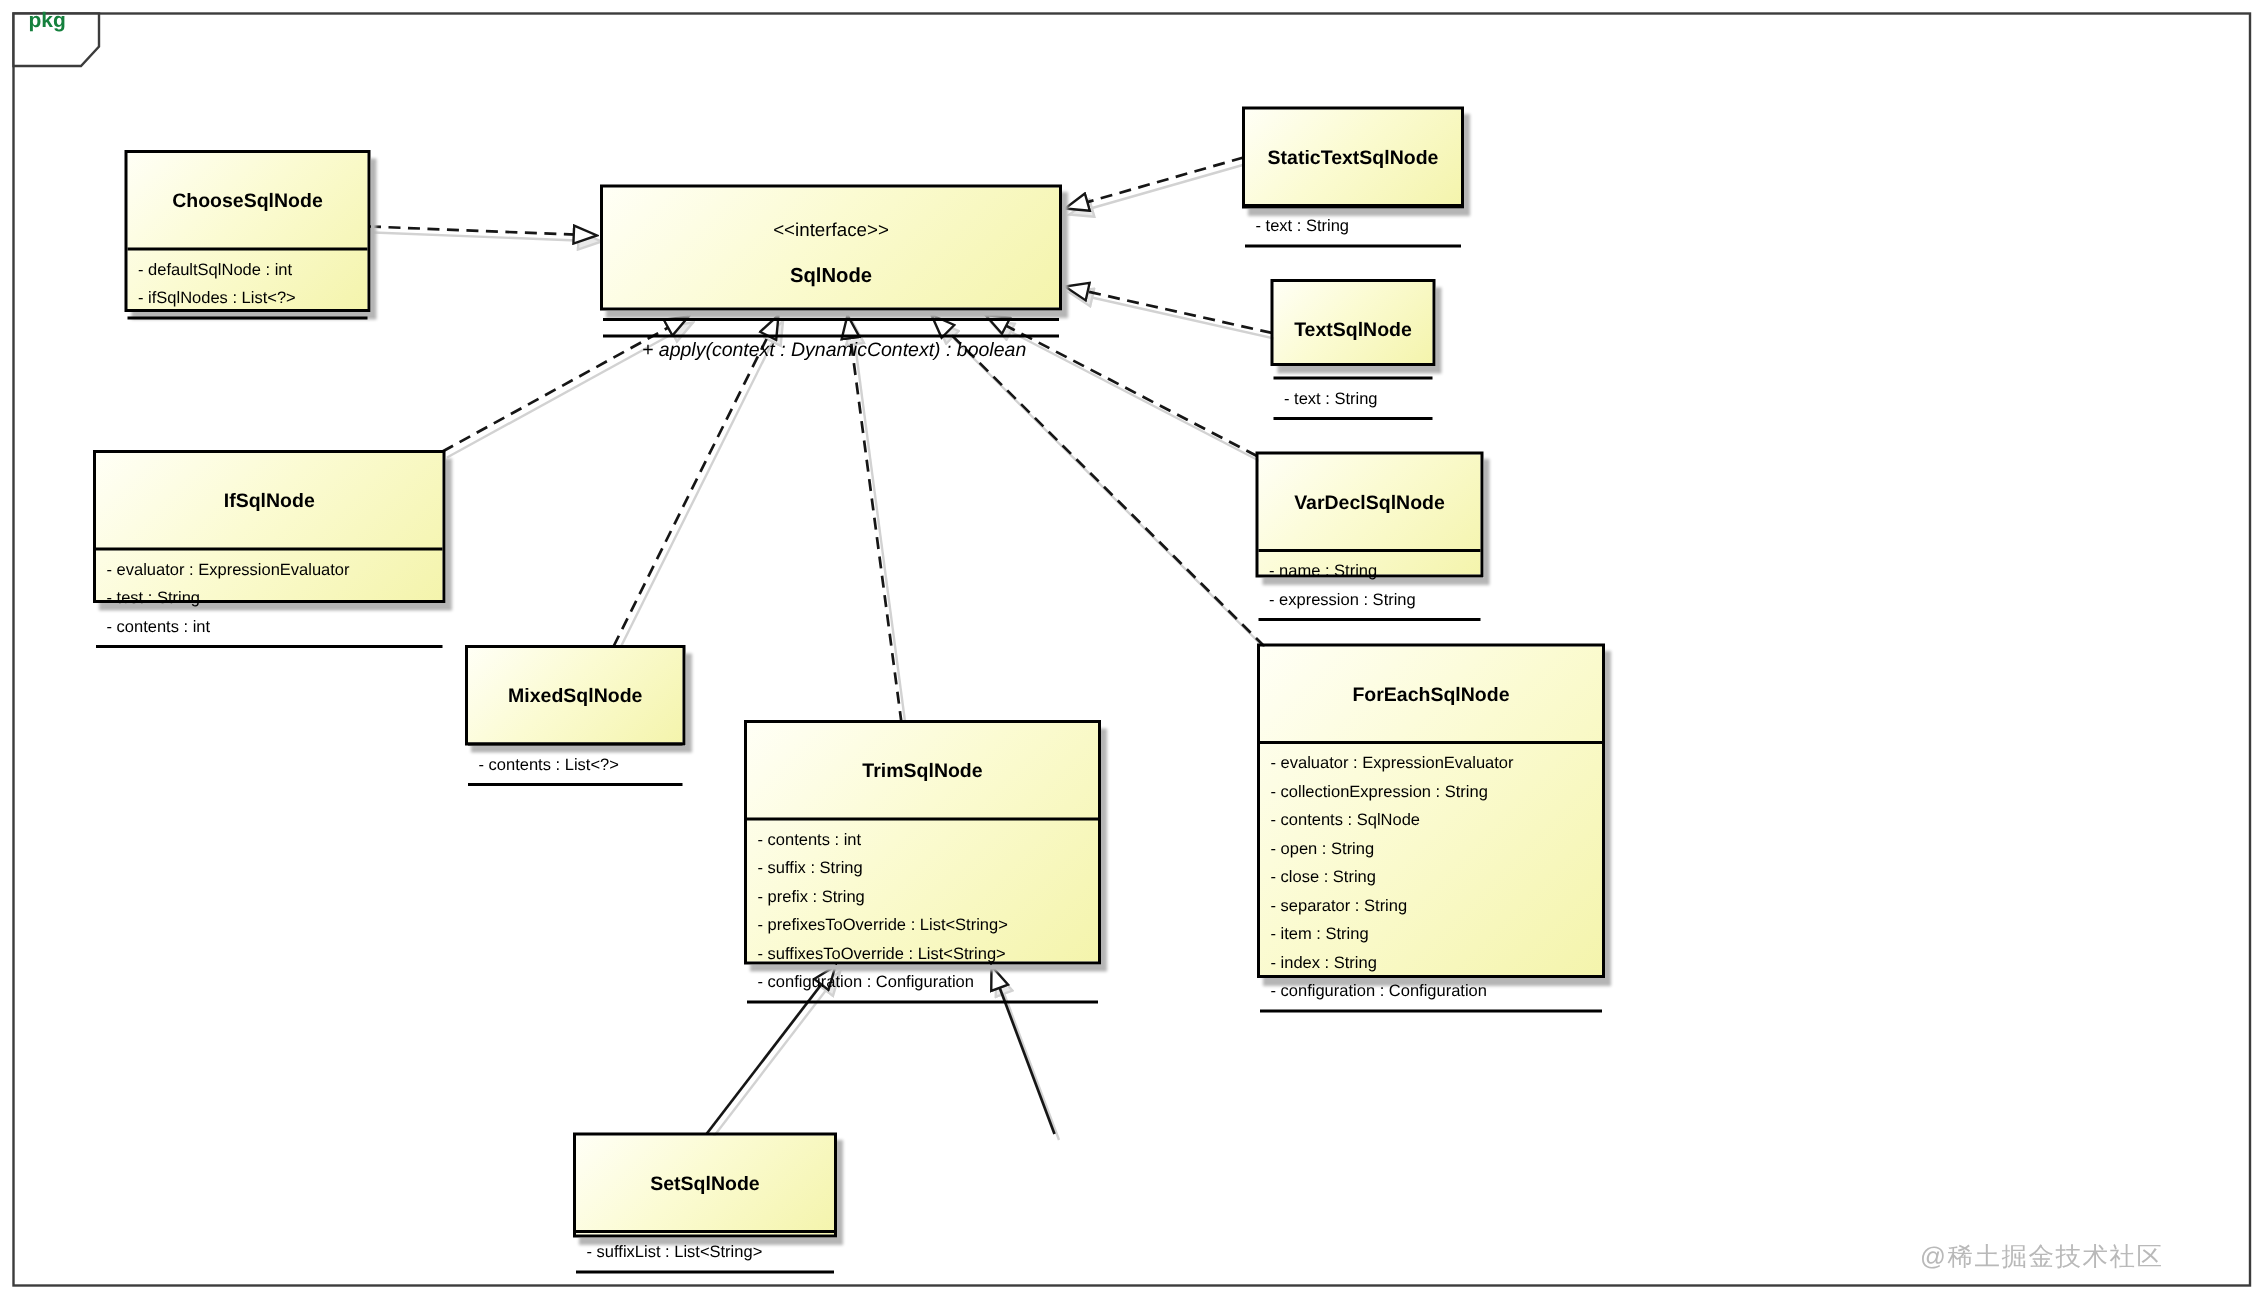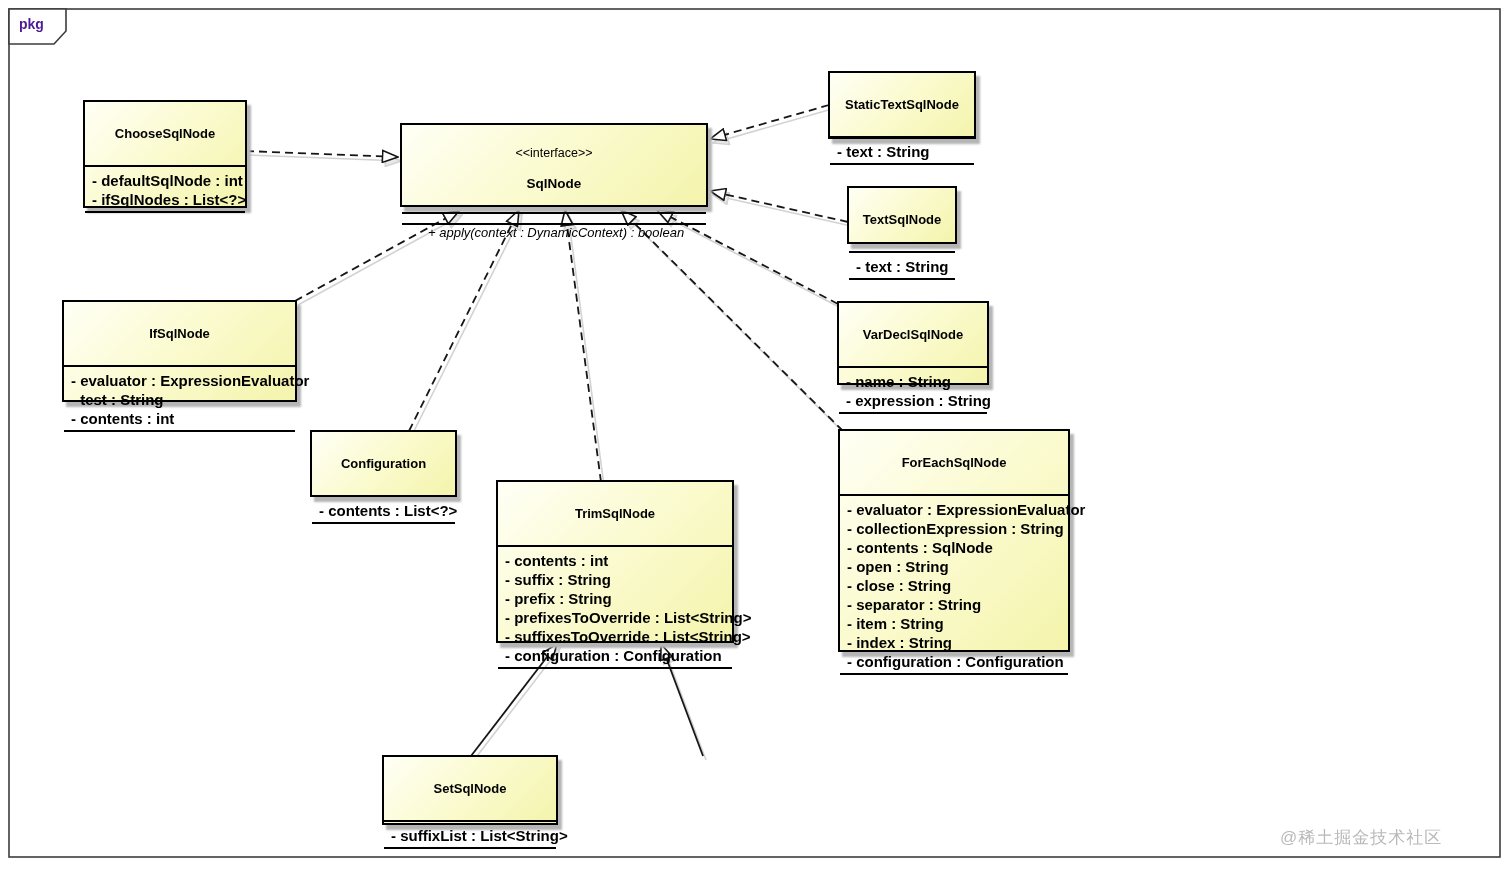--- a/index.html
+++ b/index.html
@@ -24,33 +24,33 @@
     display:flex;flex-direction:column;justify-content:center;
     padding:21px 4px;
   }
   .stereotype{font-weight:normal;font-size:12.5px;}
   .iname{font-weight:bold;font-size:13.5px;margin-top:16px;}
   .c-attrs{
     flex:1;border-bottom:2px solid #000;
     padding:4px 4px 2px 7px;
   }
   .attr{
-    font-size:15px;line-height:19px;color:#000;white-space:nowrap;font-weight:bold;
+    font-size:11px;line-height:19px;color:#000;white-space:nowrap;
   }
   .c-ops{height:8px;flex:0 0 8px;}
   .c-ops-text{
     flex:1;display:flex;align-items:center;
     font-size:13px;font-style:italic;color:#000;
     padding:0 8px 0 26px;white-space:nowrap;
   }
   .empty-strip{flex:0 0 9px;border-bottom:2px solid #000;}
   
   .pkg-label{
-    position:absolute;left:19px;top:16px;z-index:3;
-    font-size:14px;font-weight:bold;color:#4c1d95;
+    position:absolute;left:19px;top:5px;z-index:3;
+    font-size:14px;font-weight:bold;color:#15803d;
   }
   .watermark{
     position:absolute;left:1280px;top:826px;z-index:3;
     font-size:17px;color:#b9b9b9;letter-spacing:1px;
   }
 </style>
 </head>
 <body>
 
 <div id="canvas">
@@ -145,21 +145,21 @@
   <div class="uml-class" style="left:837px;top:301px;width:152px;height:84px">
     <div class="c-title" style="flex:0 0 21px">VarDeclSqlNode</div>
     <div class="c-attrs">
       <div class="attr">- name : String</div>
       <div class="attr">- expression : String</div>
     </div>
     <div class="c-ops"></div>
   </div>
 
   <div class="uml-class" style="left:310px;top:430px;width:147px;height:67px">
-    <div class="c-title" style="flex:0 0 21px">Configuration</div>
+    <div class="c-title" style="flex:0 0 21px">MixedSqlNode</div>
     <div class="c-attrs">
       <div class="attr">- contents : List&lt;?&gt;</div>
     </div>
     <div class="c-ops"></div>
   </div>
 
   <div class="uml-class" style="left:496px;top:480px;width:238px;height:163px">
     <div class="c-title" style="flex:0 0 21px">TrimSqlNode</div>
     <div class="c-attrs">
       <div class="attr">- contents : int</div>

